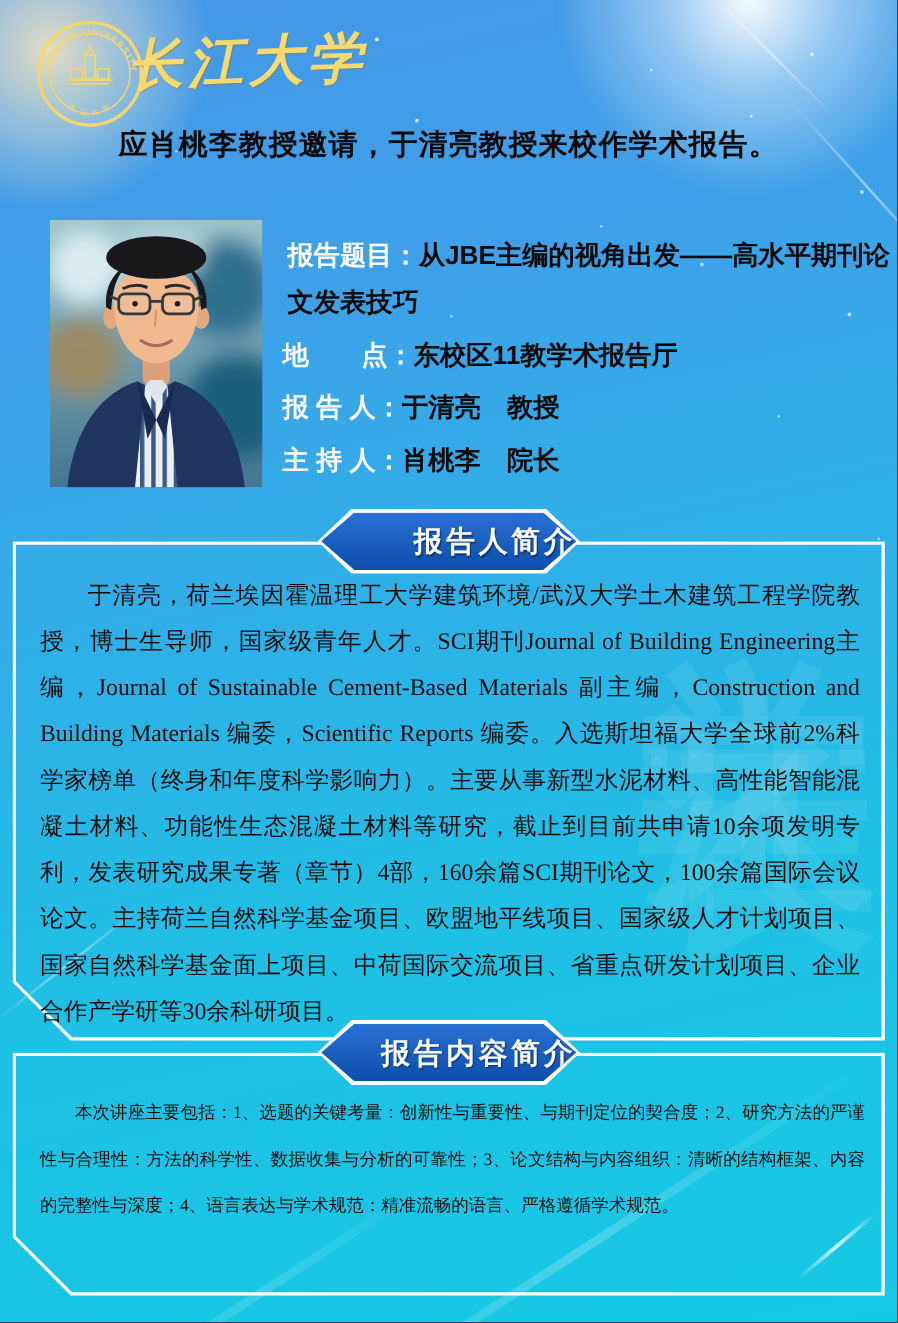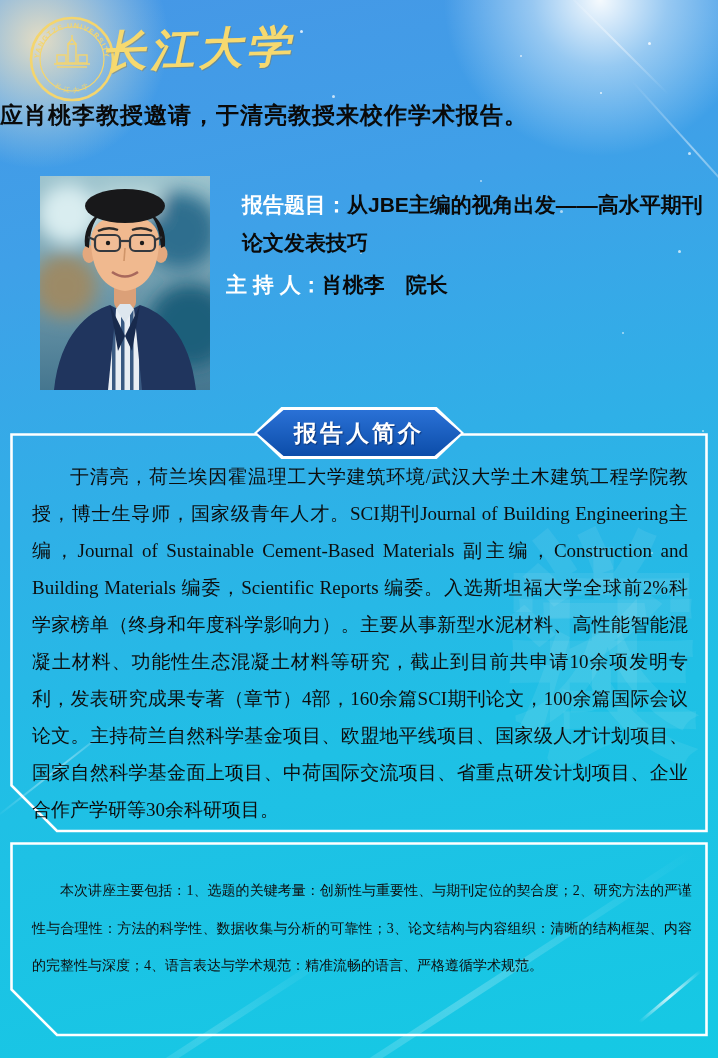--- a/index.html
+++ b/index.html
@@ -20,37 +20,37 @@
   .streak{background:linear-gradient(90deg,rgba(255,255,255,0),rgba(255,255,255,.85),rgba(255,255,255,0));height:2px;transform-origin:center;}
   .band{background:linear-gradient(90deg,rgba(255,255,255,0),rgba(255,255,255,.22),rgba(255,255,255,0));height:7px;}
   
   .watermark{right:18px;top:430px;writing-mode:vertical-rl;font-size:190px;line-height:1;
     color:rgba(255,255,255,.07);font-family:"Liberation Serif",serif;font-weight:bold;letter-spacing:-20px;user-select:none;}
   
   .univ-name{left:102px;top:20px;font-size:44px;font-weight:bold;font-style:italic;
     color:#f6d96f;font-family:"Liberation Serif",serif;transform:rotate(-2deg);
     text-shadow:1px 1px 0 rgba(160,110,20,.35);letter-spacing:4px;}
   
-  .title1{left:0;top:100px;width:100%;font-size:23px;font-weight:800;color:#0a0a0a;letter-spacing:1px;}
+  .title1{left:0;top:100px;width:100%;text-align:center;font-size:23px;font-weight:800;color:#0a0a0a;letter-spacing:1px;}
   .title2{left:0;top:139px;width:100%;text-align:center;font-size:23px;font-weight:800;color:#ffffff;
     text-shadow:1px 1px 1px rgba(0,40,90,.35);letter-spacing:1px;}
   
   .photo{left:40px;top:176px;width:170px;height:214px;overflow:hidden;}
   
   .details{left:226px;top:186px;width:486px;font-size:21px;font-weight:800;line-height:38px;}
   .details .row{margin-bottom:4px;}
   .lbl{color:#ffffff;}
   .val{color:#0a0a0a;}
   
   .box-border{pointer-events:none;}
   .banner{width:210px;height:52px;clip-path:polygon(0% 50%,13% 0%,87% 0%,100% 50%,87% 100%,13% 100%);
     background:#ffffff;display:flex;align-items:center;justify-content:center;}
   .banner-inner{width:204px;height:46px;clip-path:polygon(0% 50%,13% 0%,87% 0%,100% 50%,87% 100%,13% 100%);
     background:linear-gradient(180deg,#2a71d6 0%,#0c4da9 100%);
-    display:flex;align-items:center;justify-content:center;}
+    display:flex;align-items:center;justify-content:flex-end;}
   .banner-text{color:#ffffff;font-size:23px;font-weight:800;letter-spacing:3px;text-shadow:1px 1px 1px rgba(0,20,60,.5);}
   .banner1{left:254px;top:407px;}
   .banner2{left:254px;top:816px;}
   
   .para{font-family:"Liberation Serif",serif;color:#0d0d0d;text-align:justify;}
   .bio{left:32px;top:458px;width:656px;font-size:19px;line-height:37px;text-indent:2em;}
   .content{left:32px;top:872px;width:660px;font-size:14px;line-height:37.5px;text-indent:2em;}
 </style>
 </head>
 <body>
@@ -155,36 +155,47 @@
         <line x1="115" y1="64" x2="122" y2="61"></line>
       </g>
       <circle cx="68" cy="67" r="2.2" fill="#1c1c1c"></circle>
       <circle cx="102" cy="67" r="2.2" fill="#1c1c1c"></circle>
       <path d="M85,72 L84,85" stroke="#cf9468" stroke-width="1.6" fill="none"></path>
       <path d="M72,96 Q85,105 98,96" stroke="#a8685c" stroke-width="2.6" fill="none"></path>
     </svg>
   </div>
 
   <div class="abs details">
-    <p class="row" style="margin:0 0 4px 16px">
+    <p class="row" style="margin:0 0 4px 4px">
       <span class="lbl">报告题目：</span><span class="val">从JBE主编的视角出发——高水平期刊论文发表技巧</span>
+    </p>
+    <p class="row" style="margin:0 0 4px 0">
+      <span class="lbl">地　　点：</span><span class="val">东校区11教学术报告厅</span>
+    </p>
+    <p class="row" style="margin:0 0 4px 0">
+      <span class="lbl">报 告 人：</span><span class="val">于清亮　教授</span>
     </p>
     <p class="row" style="margin:0">
       <span class="lbl">主 持 人：</span><span class="val">肖桃李　院长</span>
     </p>
   </div>
 
   <svg class="abs box-border" style="left:10px;top:433px" width="698" height="400" viewBox="0 0 698 400">
     <polygon points="1.5,1.5 696.5,1.5 696.5,398 47,398 1.5,352.5" fill="none" stroke="#ffffff" stroke-width="2.6"></polygon>
   </svg>
   <div class="abs banner banner1">
     <div class="banner-inner">
       <span class="banner-text">报告人简介</span>
     </div>
   </div>
   <p class="abs para bio" style="margin:0">于清亮，荷兰埃因霍温理工大学建筑环境/武汉大学土木建筑工程学院教授，博士生导师，国家级青年人才。SCI期刊Journal of Building Engineering主编，Journal of Sustainable Cement-Based Materials 副主编，Construction and Building Materials 编委，Scientific Reports 编委。入选斯坦福大学全球前2%科学家榜单（终身和年度科学影响力）。主要从事新型水泥材料、高性能智能混凝土材料、功能性生态混凝土材料等研究，截止到目前共申请10余项发明专利，发表研究成果专著（章节）4部，160余篇SCI期刊论文，100余篇国际会议论文。主持荷兰自然科学基金项目、欧盟地平线项目、国家级人才计划项目、国家自然科学基金面上项目、中荷国际交流项目、省重点研发计划项目、企业合作产学研等30余科研项目。</p>
 
   <svg class="abs box-border" style="left:10px;top:842px" width="698" height="195" viewBox="0 0 698 195">
     <polygon points="1.5,1.5 696.5,1.5 696.5,193 47,193 1.5,147.5" fill="none" stroke="#ffffff" stroke-width="2.6"></polygon>
   </svg>
+  <div class="abs banner banner2">
+    <div class="banner-inner">
+      <span class="banner-text">报告内容简介</span>
+    </div>
+  </div>
   <p class="abs para content" style="margin:0">本次讲座主要包括：1、选题的关键考量：创新性与重要性、与期刊定位的契合度；2、研究方法的严谨性与合理性：方法的科学性、数据收集与分析的可靠性；3、论文结构与内容组织：清晰的结构框架、内容的完整性与深度；4、语言表达与学术规范：精准流畅的语言、严格遵循学术规范。</p>
 
 </div>
 
 </body></html>

